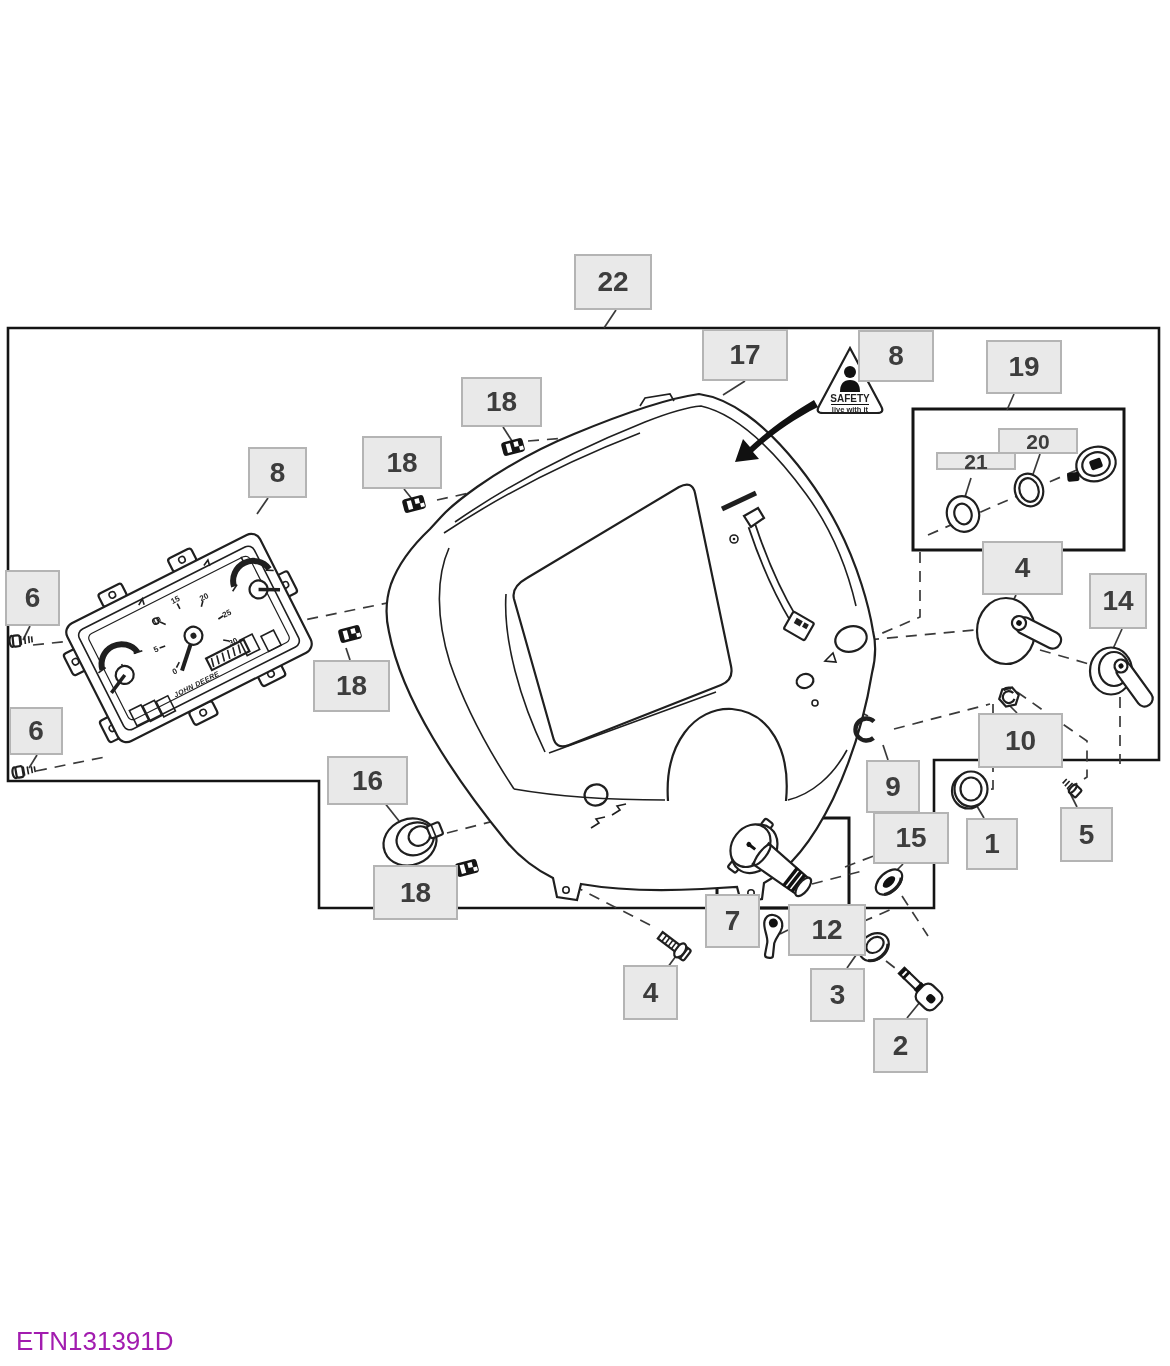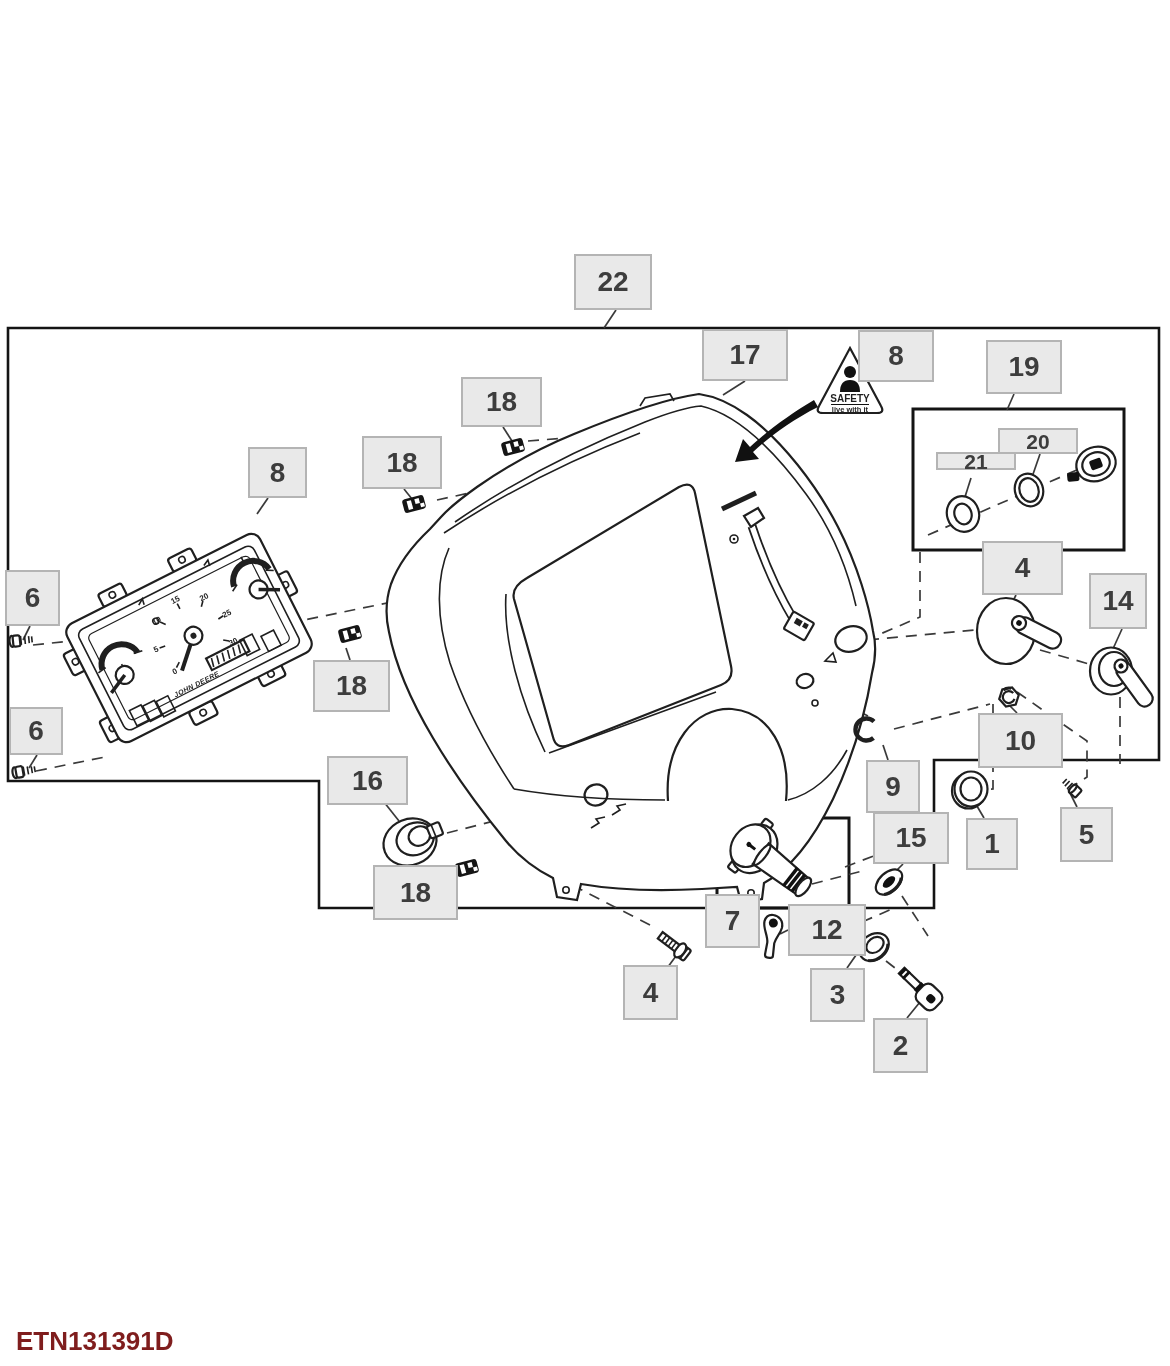--- a/index.html
+++ b/index.html
@@ -4,22 +4,22 @@
 <style>
   html,body{margin:0;padding:0;background:#fff;}
   .stage{position:relative;width:1170px;height:1366px;background:#ffffff;overflow:hidden;
          font-family:"Liberation Sans",sans-serif;}
   .stage svg{position:absolute;left:0;top:0;}
   .callout{position:absolute;background:#e9e9e9;border:2px solid #b4b4b4;
            display:flex;align-items:center;justify-content:center;
            font-weight:bold;color:#3d3d3d;font-size:28px;z-index:5;
            box-sizing:border-box;line-height:1;}
   .callout.small{font-size:21px;border-width:2px;}
-  .drawno{position:absolute;left:16px;top:1326px;font-size:26px;font-weight:bold;
-          color:#7f1d1d;letter-spacing:0px;z-index:5;}
+  .drawno{position:absolute;left:16px;top:1326px;font-size:26px;font-weight:normal;
+          color:#a21caf;letter-spacing:0px;z-index:5;}
   .ln{stroke:#3a3a3a;stroke-width:1.7;fill:none;}
   .dash{stroke:#3a3a3a;stroke-width:1.7;fill:none;stroke-dasharray:11 8;}
   .p2{stroke:#1f1f1f;stroke-width:2.2;fill:#fff;}
   .p2n{stroke:#1f1f1f;stroke-width:2.2;fill:none;}
   .p1{stroke:#1f1f1f;stroke-width:1.6;fill:none;}
   .bold{stroke:#1f1f1f;fill:none;}
   text.tiny{font-family:"Liberation Sans",sans-serif;font-weight:bold;fill:#1f1f1f;}
 </style>
 </head>
 <body>

